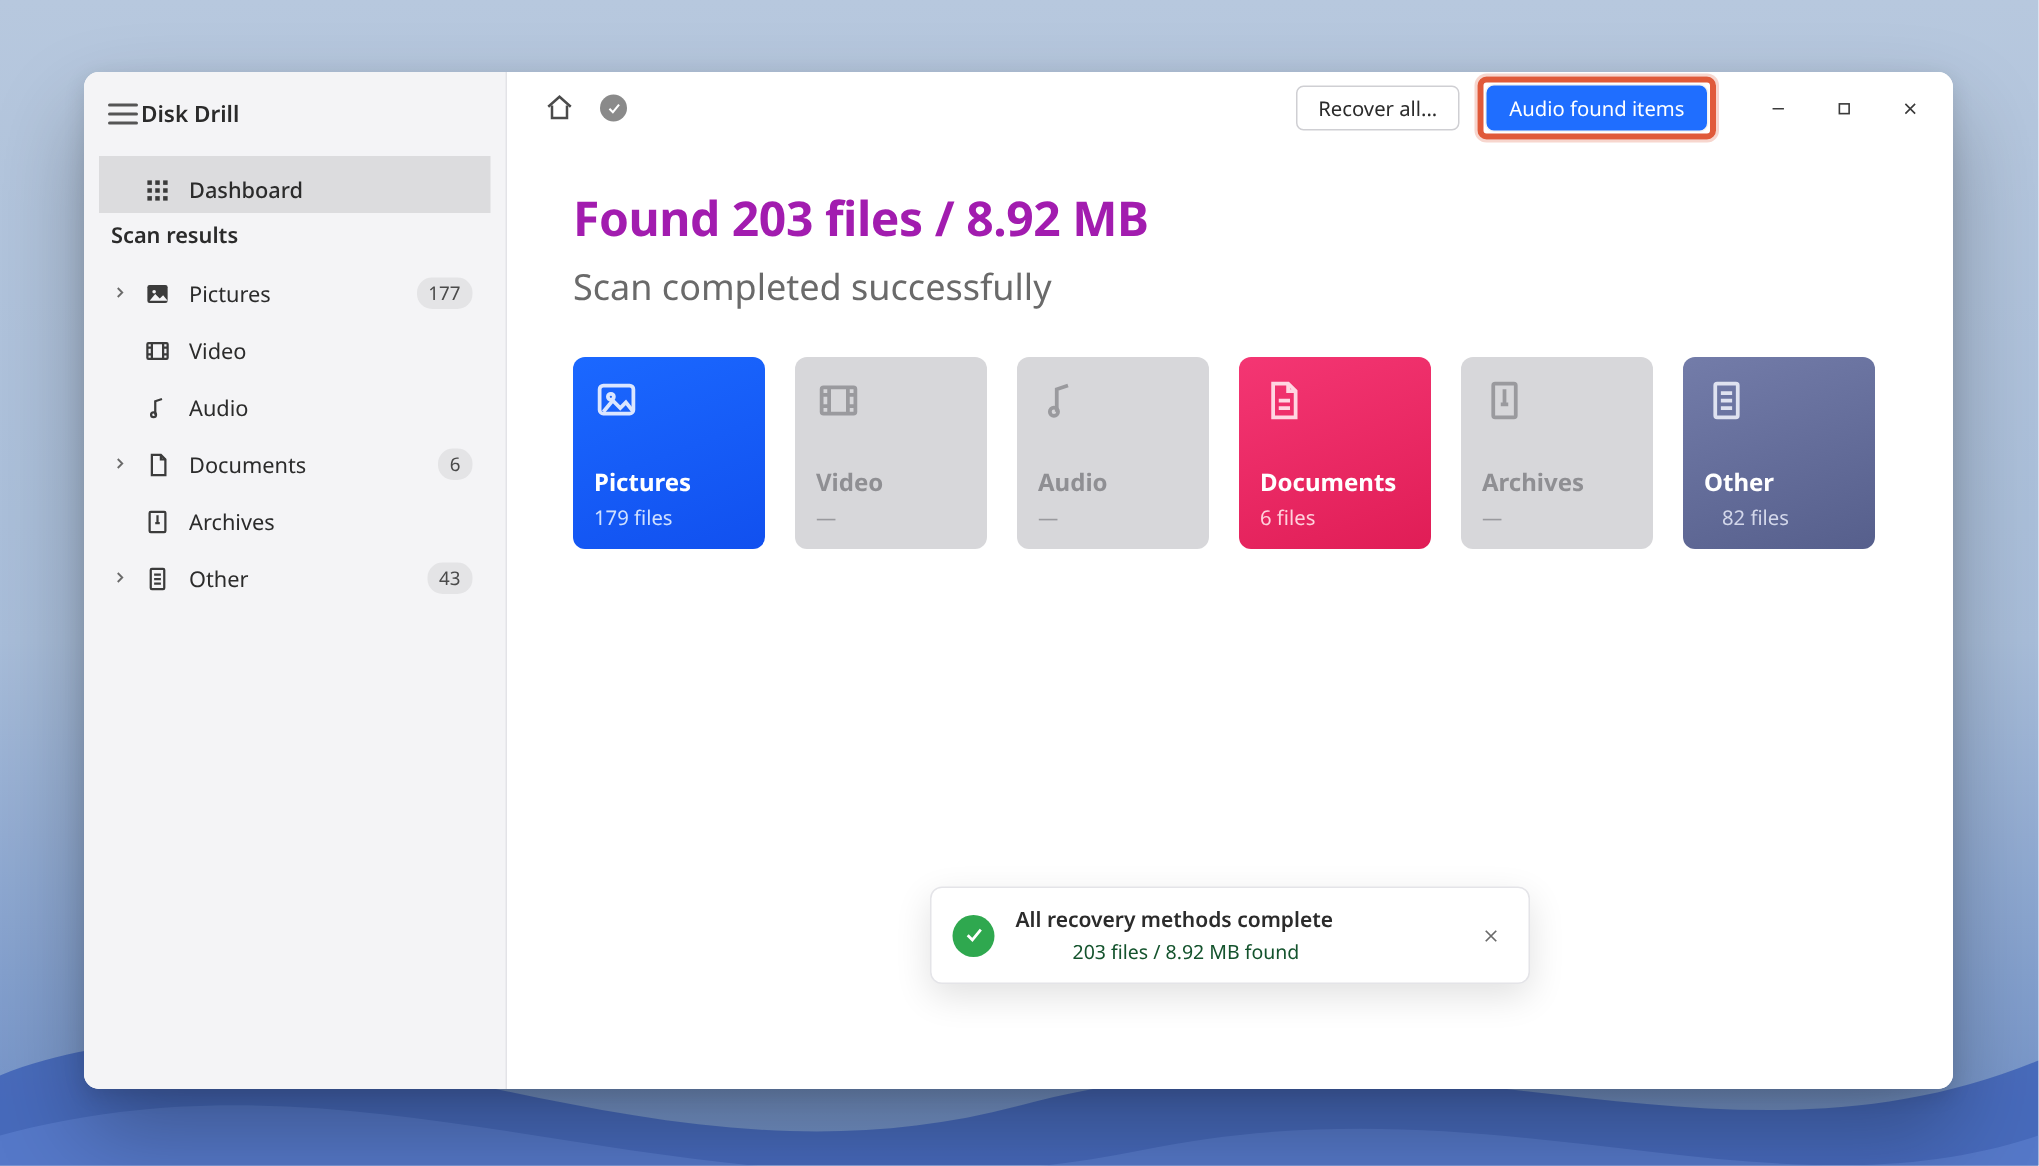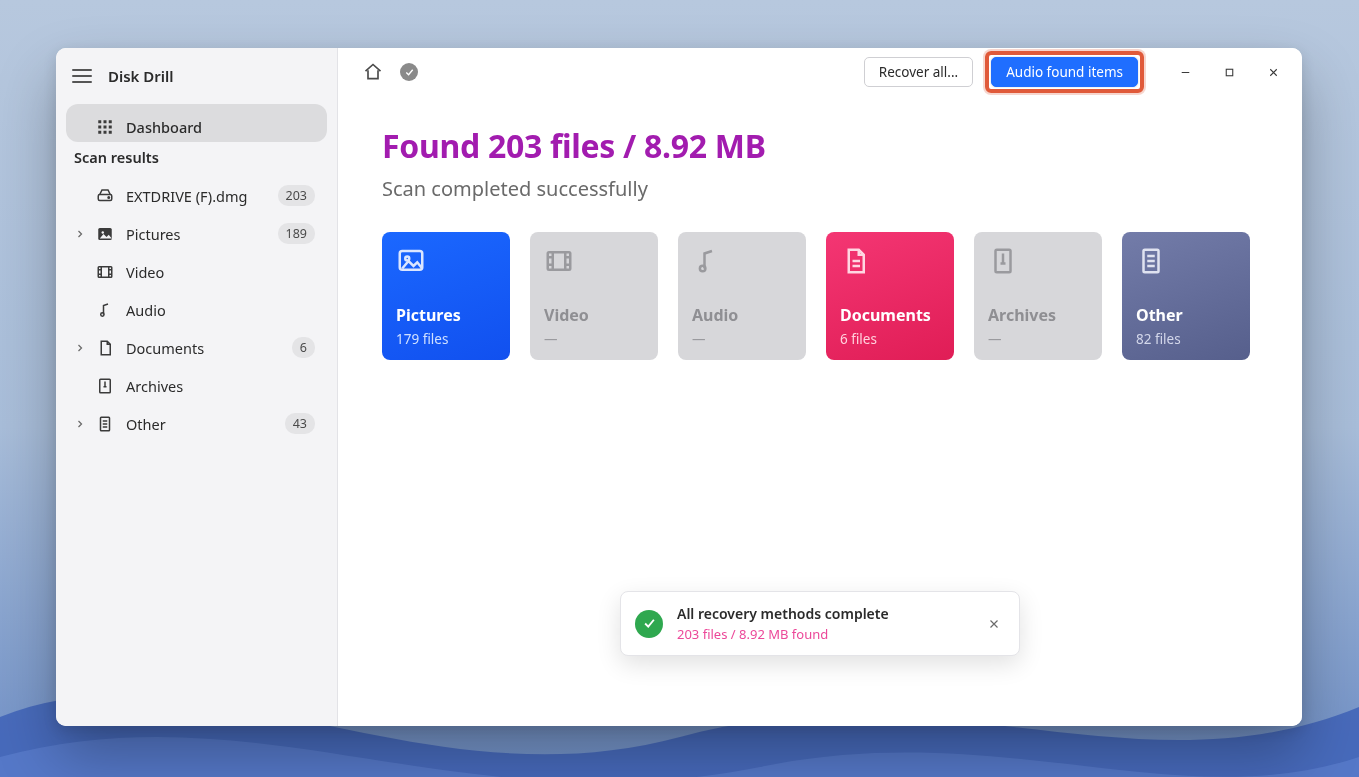--- a/index.html
+++ b/index.html
@@ -32,36 +32,35 @@
     background: #f4f4f6;
     border-right: 1px solid #e3e3e7;
     display: flex;
     flex-direction: column;
     padding-top: 8px;
   }
   .side-header {
     display: flex; align-items: center;
     height: 40px;
     padding: 0 14px;
-    gap: 14px;
   }
   .hamburger {
     width: 24px; height: 24px;
     display:flex; flex-direction:column; justify-content:center; gap:4px;
     cursor: pointer;
   }
   .hamburger span { height:2px; background:#555; width:20px; margin:0 auto; border-radius:1px; }
   .app-title { font-size: 15px; font-weight: 600; color:#2b2b2b; }
 
   .side-section { padding: 8px 10px 0 10px; }
   .nav-item {
     display:flex; align-items:center;
     height: 38px;
     padding: 7px 12px 0 30px;
-    border-radius: 12px;
+    border-radius: 0;
     color:#2b2b2b;
     font-size: 14.5px;
     cursor: pointer;
     gap: 12px;
     position: relative;
   }
   .nav-item.active { background:#dcdcde; font-weight: 500; }
   .nav-item .ico { width:18px; height:18px; display:flex; align-items:center; justify-content:center; color:#3b3b3b; }
   .nav-item .ico svg { width:18px; height:18px; }
   .nav-item .badge {
@@ -155,21 +154,21 @@
     padding: 28px 44px;
   }
   .h1 {
     font-size: 32px;
     font-weight: 700;
     color:#a21caf;
     letter-spacing: -0.3px;
   }
   .sub {
     margin-top: 8px;
-    font-size: 20px;
+    font-size: 24px;
     color:#6a6a6a;
   }
   .cards {
     margin-top: 30px;
     display:flex;
     gap: 20px;
   }
   .card {
     width: 128px; height: 128px;
     border-radius: 8px;
@@ -184,21 +183,21 @@
   .card .ctitle { font-size: 16px; font-weight:700; margin-top:auto; color:#8f8f93; }
   .card .csub { font-size: 13.5px; margin-top: 4px; color:#9a9a9e; }
   .card.blue  { background: linear-gradient(160deg,#1b68ff 0%, #1150ef 100%); color:#dbe6ff; }
   .card.blue .ctitle, .card.blue .csub { color:#fff; }
   .card.blue .csub { color:#cfe0ff; }
   .card.red   { background: linear-gradient(160deg,#f43673 0%, #e01d56 100%); color:#ffd6e2; }
   .card.red .ctitle { color:#fff; }
   .card.red .csub { color:#ffd1dc; }
   .card.slate { background: linear-gradient(160deg,#737ca9 0%, #565f8c 100%); color:#dfe2f0; }
   .card.slate .ctitle { color:#fff; }
-  .card.slate .csub { color:#d3d7ea; }
+  .card.slate .csub { color:#d3d7ea;margin-left:12px; }
 
   
   .toast {
     position:absolute;
     left: 50%; transform: translateX(-50%);
     bottom: 70px;
     width: 400px;
     background:#fff;
     border:1px solid #e4e4e8;
     border-radius: 8px;
@@ -209,21 +208,21 @@
     gap: 14px;
   }
   .toast .tick {
     width:28px; height:28px; border-radius:50%;
     background:#2fa84f;
     display:flex; align-items:center; justify-content:center;
     color:#fff;
   }
   .toast .tick svg { width:15px; height:15px; }
   .toast .txt .t1 { font-size:14px; font-weight:600; color:#2b2b2b; }
-  .toast .txt .t2 { font-size:13px; color:#ec4899; margin-top:2px; }
+  .toast .txt .t2 { font-size:13px; color:#14532d; margin-top:2px;margin-left:38px; }
   .toast .x {
     margin-left:auto;
     width:22px; height:22px;
     display:flex; align-items:center; justify-content:center;
     color:#6a6a6a;
     cursor:pointer;
   }
 </style>
 </head>
 <body>
@@ -262,47 +261,36 @@
               <rect x="17" y="17" width="4" height="4"></rect>
             </svg>
         </span>
         <span>Dashboard</span>
       </div>
     </div>
 
     <div class="section-label">Scan results</div>
 
     <div class="side-section" style="padding-top:0">
-      <div class="nav-item indent">
-        <span class="ico">
-          <svg viewBox="0 0 24 24" fill="none" stroke="currentColor" stroke-width="2">
-              <rect x="3" y="10" width="18" height="8" rx="2"></rect>
-              <path d="M5 10 L8 4 H16 L19 10"></path>
-              <circle cx="17" cy="14" r="1" fill="currentColor"></circle>
-            </svg>
-        </span>
-        <span>EXTDRIVE (F).dmg</span>
-        <span class="badge">203</span>
-      </div>
 
       <div class="nav-item indent">
         <span class="chev">
           <svg viewBox="0 0 24 24" fill="none" stroke="currentColor" stroke-width="2.5">
               <path d="M9 6l6 6-6 6"></path>
             </svg>
         </span>
         <span class="ico">
           <svg viewBox="0 0 24 24" fill="currentColor">
               <rect x="3" y="4" width="18" height="16" rx="2"></rect>
               <circle cx="9" cy="10" r="1.6" fill="#f4f4f6"></circle>
               <path d="M5 18 L10 12 L14 16 L17 13 L21 18 Z" fill="#f4f4f6"></path>
             </svg>
         </span>
         <span>Pictures</span>
-        <span class="badge">189</span>
+        <span class="badge">177</span>
       </div>
 
       <div class="nav-item indent">
         <span class="ico">
           <svg viewBox="0 0 24 24" fill="none" stroke="currentColor" stroke-width="2">
               <rect x="3" y="5" width="18" height="14" rx="1"></rect>
               <path d="M7 5v14 M17 5v14 M3 9h4 M3 15h4 M17 9h4 M17 15h4"></path>
             </svg>
         </span>
         <span>Video</span>

